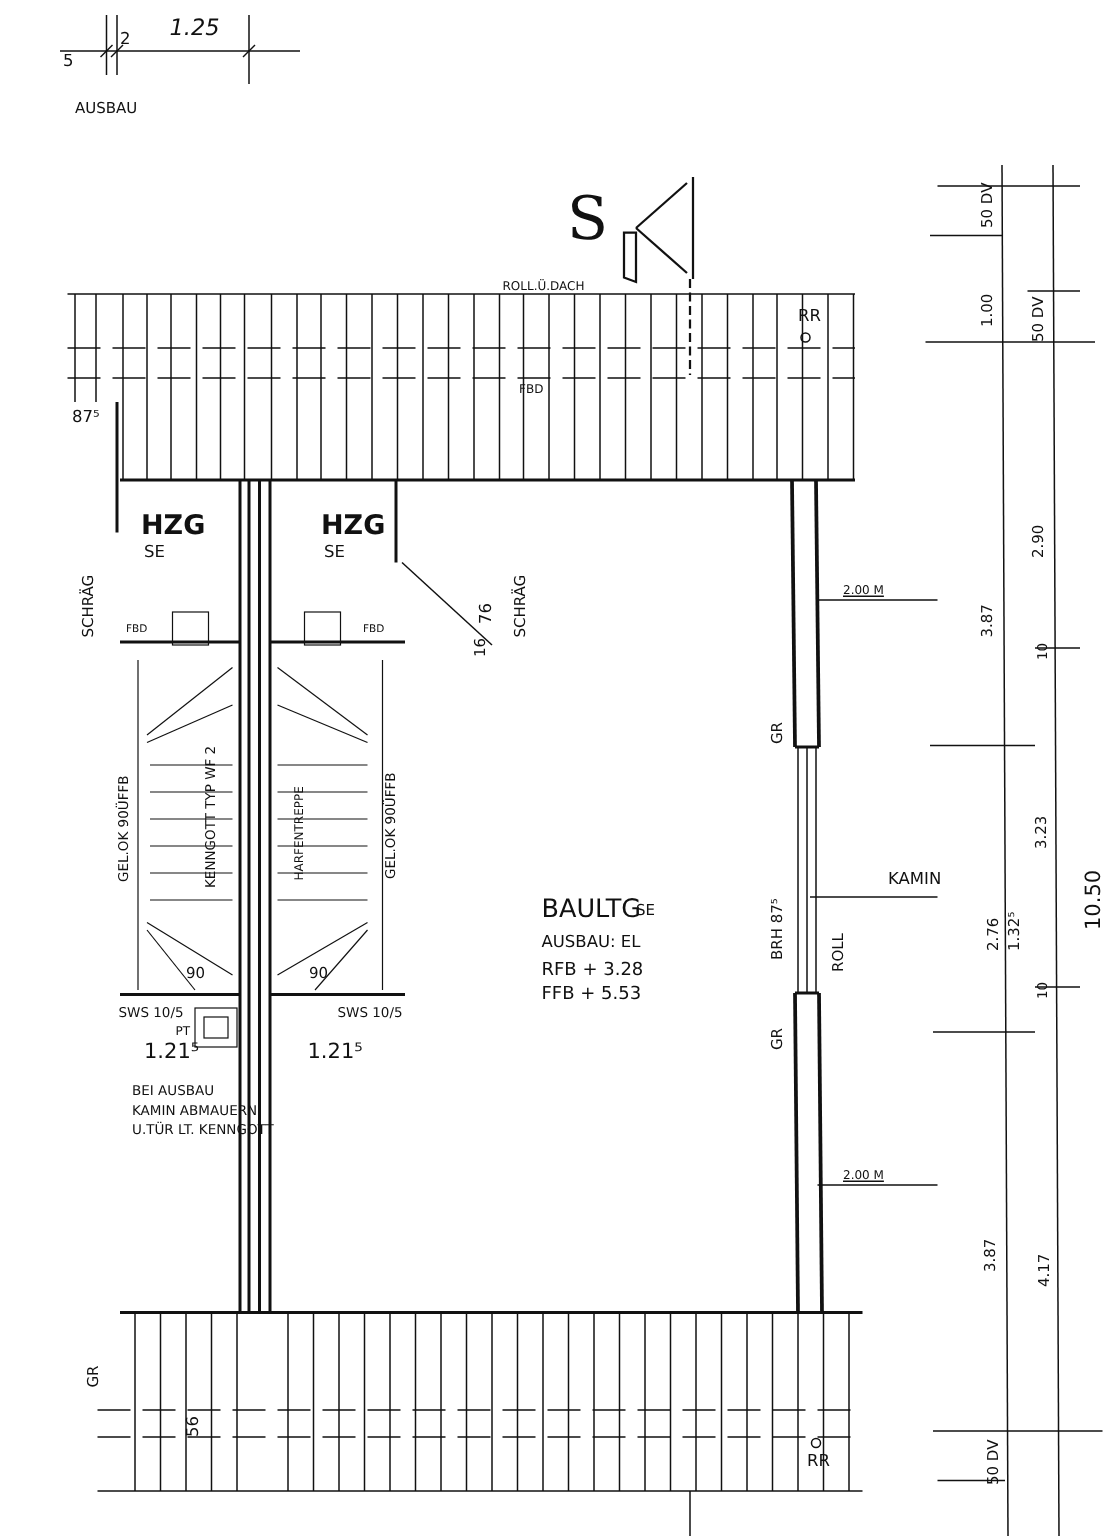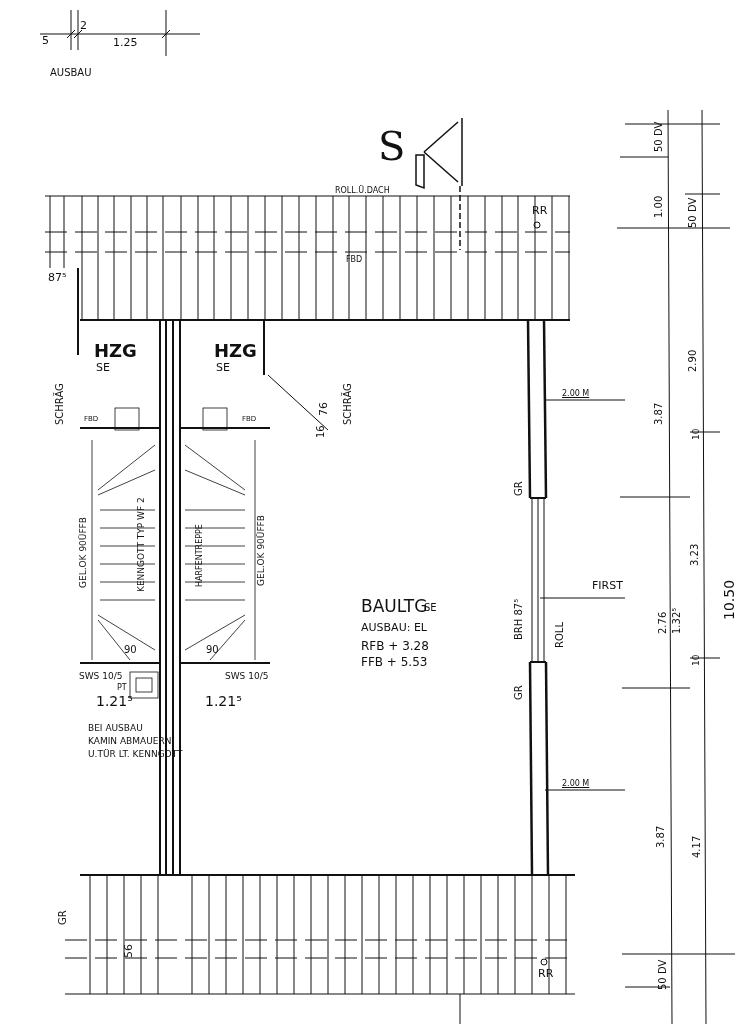--- a/index.html
+++ b/index.html
@@ -182,21 +182,21 @@
     <line x1="620" y1="497" x2="690" y2="497"></line>
     <line x1="690" y1="658" x2="720" y2="658"></line>
     <line x1="622" y1="688" x2="690" y2="688"></line>
     <line x1="622" y1="954" x2="735" y2="954"></line>
     <line x1="625" y1="987" x2="670" y2="987"></line>
   </g>
 </svg>
 
 <div class="lbl" style="left:42px;top:35px;font-size:11px;">5</div>
 <div class="lbl" style="left:80px;top:20px;font-size:11px;">2</div>
-<div class="lbl" style="left:113px;top:37px;font-size:11px;">1.25</div>
+<div class="lbl" style="left:113px;top:11px;font-size:15px;font-style:italic;">1.25</div>
 <div class="lbl" style="left:50px;top:68px;font-size:10px;">AUSBAU</div>
 
 <div class="lbl" style="left:378px;top:126px;font-size:40px;font-family:'DejaVu Serif',serif;">S</div>
 <div class="lbl" style="left:335px;top:187px;font-size:8px;">ROLL.Ü.DACH</div>
 <div class="lbl" style="left:532px;top:205px;font-size:11px;">RR</div>
 <div class="lbl" style="left:346px;top:256px;font-size:8px;">FBD</div>
 <div class="lbl" style="left:48px;top:272px;font-size:11px;">87⁵</div>
 
 <div class="lbl" style="left:94px;top:342px;font-size:18px;font-weight:bold;">HZG</div>
 <div class="lbl" style="left:96px;top:362px;font-size:11px;">SE</div>
@@ -232,21 +232,21 @@
 <div class="lbl" style="left:361px;top:622px;font-size:11px;">AUSBAU: EL</div>
 <div class="lbl" style="left:361px;top:640px;font-size:12px;">RFB + 3.28</div>
 <div class="lbl" style="left:361px;top:656px;font-size:12px;text-align:center;">FFB + 5.53</div>
 
 <div class="lbl" style="left:562px;top:390px;font-size:8px;text-decoration:underline;">2.00 M</div>
 <div class="lbl" style="left:562px;top:780px;font-size:8px;text-decoration:underline;">2.00 M</div>
 <div class="lbl vert" style="left:514px;top:496px;font-size:10px;">GR</div>
 <div class="lbl vert" style="left:514px;top:700px;font-size:10px;">GR</div>
 <div class="lbl vert" style="left:514px;top:640px;font-size:10px;">BRH 87⁵</div>
 <div class="lbl vert" style="left:555px;top:648px;font-size:10px;">ROLL</div>
-<div class="lbl" style="left:592px;top:580px;font-size:11px;">FIRST</div>
+<div class="lbl" style="left:592px;top:580px;font-size:11px;">KAMIN</div>
 
 <div class="lbl vert" style="left:58px;top:925px;font-size:10px;">GR</div>
 <div class="lbl vert" style="left:123px;top:958px;font-size:11px;">56</div>
 <div class="lbl" style="left:538px;top:968px;font-size:11px;">RR</div>
 
 <div class="lbl vert" style="left:654px;top:152px;font-size:10px;">50 DV</div>
 <div class="lbl vert" style="left:654px;top:218px;font-size:10px;">1.00</div>
 <div class="lbl vert" style="left:654px;top:425px;font-size:10px;">3.87</div>
 <div class="lbl vert" style="left:658px;top:634px;font-size:10px;">2.76</div>
 <div class="lbl vert" style="left:672px;top:634px;font-size:10px;">1.32⁵</div>

